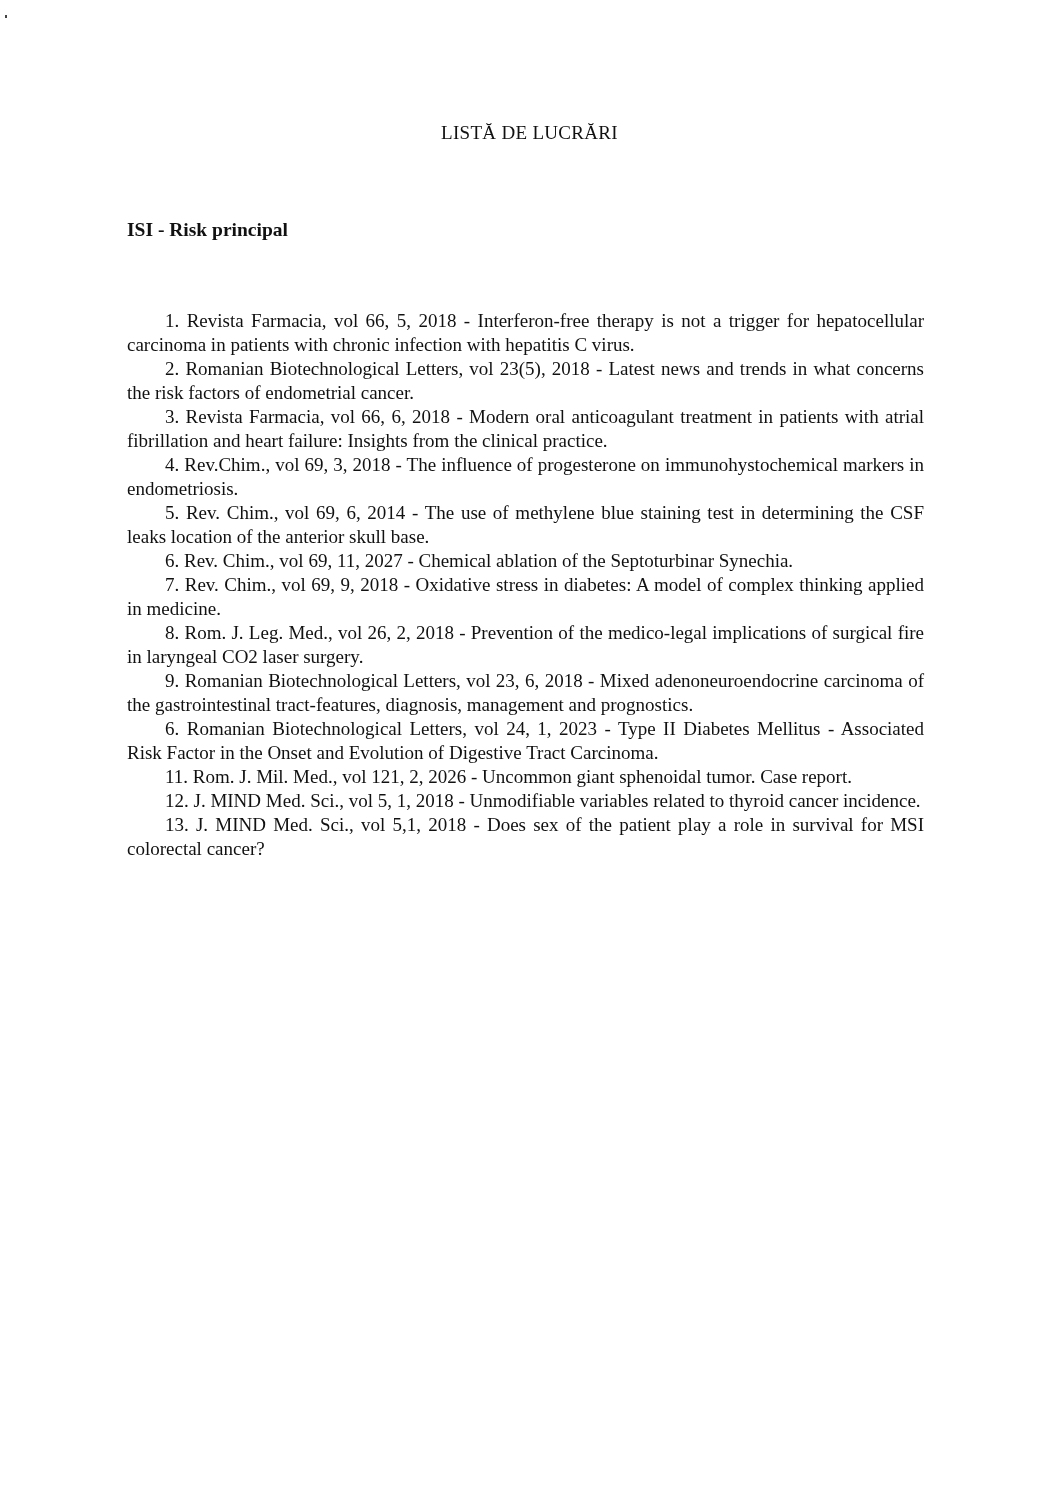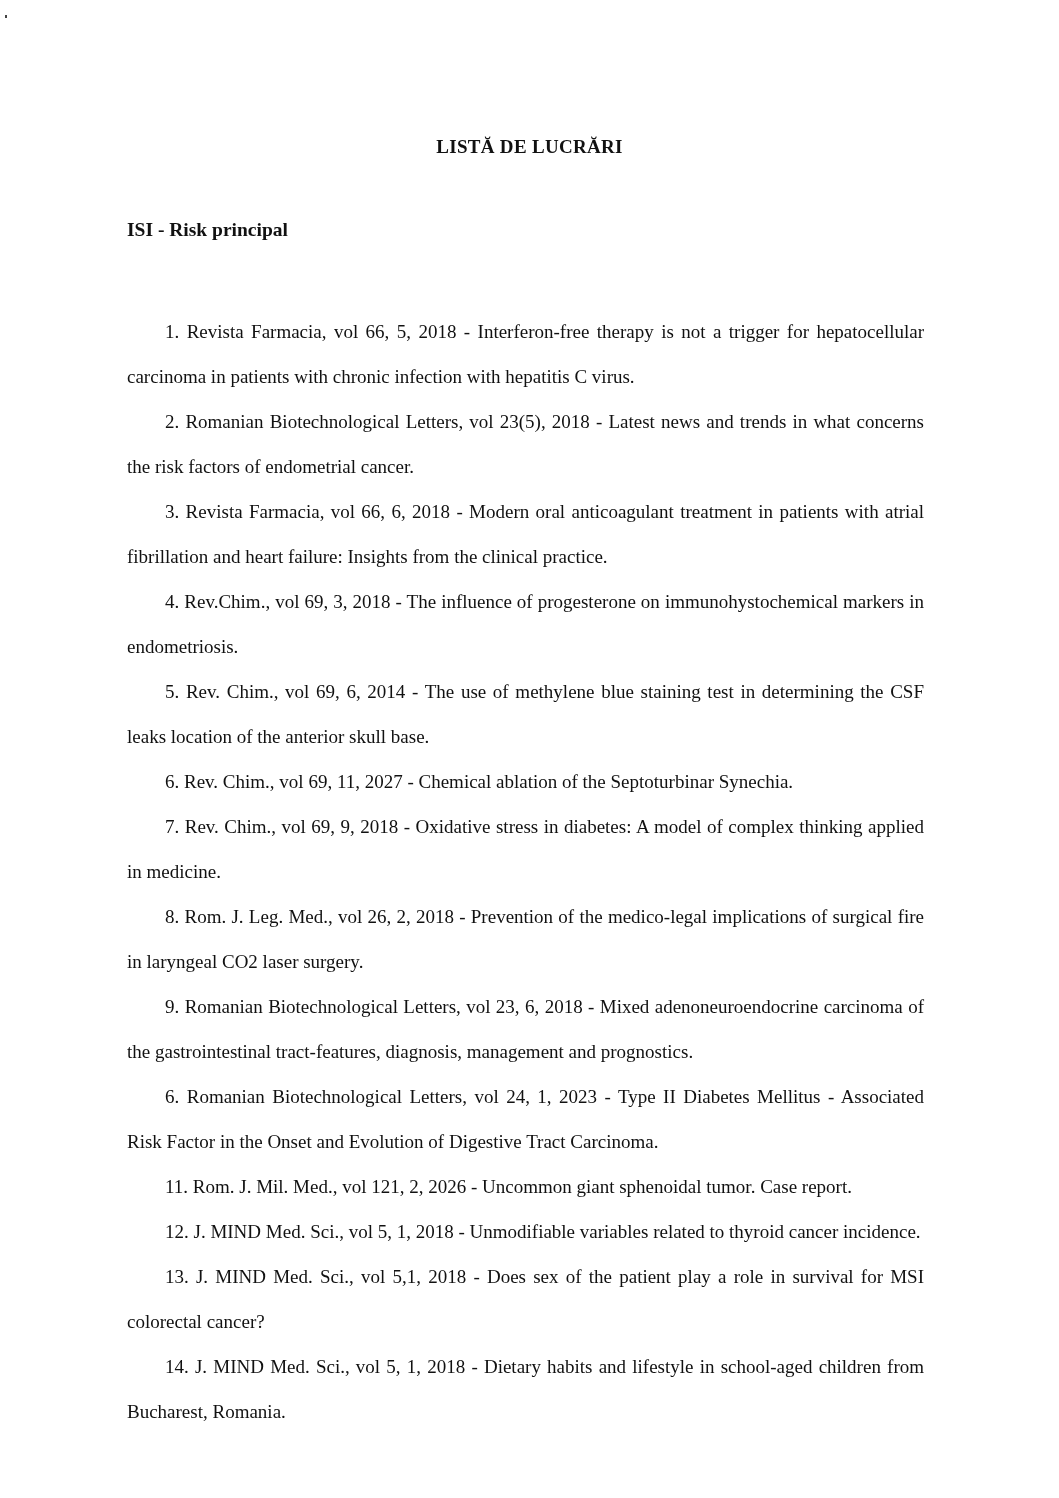--- a/index.html
+++ b/index.html
@@ -1,23 +1,23 @@
 <!DOCTYPE html>
 <html><head>
   <meta charset="utf-8">
   <style>
     html, body { margin: 0; padding: 0; background: #ffffff; }
     body { width: 1059px; height: 1498px; position: relative; overflow: hidden;
            font-family: "Liberation Serif", "DejaVu Serif", serif; color: #111; }
     .speck { position: absolute; left: 5px; top: 15px; width: 2px; height: 3px; background: #444; }
-    .title { position: absolute; top: 136px; left: 0; width: 1059px; text-align: center;
-             font-weight: bold; font-size: 19px; letter-spacing: 0.3px; }
+    .title { position: absolute; top: 122px; left: 0; width: 1059px; text-align: center;
+             font-weight: normal; font-size: 19px; letter-spacing: 0.3px; }
     .section { position: absolute; top: 219px; left: 127px; font-weight: bold; font-size: 19.5px; }
     .list { position: absolute; top: 309px; left: 127px; width: 801px; }
-    .item { font-size: 19px; line-height: 45px; text-align: justify; text-indent: 38px;
+    .item { font-size: 19px; line-height: 24px; text-align: justify; text-indent: 38px;
             margin: 0 4px 0 0; }
     .item .num { }
   </style>
 </head>
 <body>
 
 <div class="speck"></div>
 
 <div class="title">LISTĂ DE LUCRĂRI</div>
 
@@ -30,14 +30,13 @@
   <p class="item"><span class="num">4.</span> <span>Rev.Chim., vol 69, 3, 2018 - The influence of progesterone on immunohystochemical markers in endometriosis.</span></p>
   <p class="item"><span class="num">5.</span> <span>Rev. Chim., vol 69, 6, 2014 - The use of methylene blue staining test in determining the CSF leaks location of the anterior skull base.</span></p>
   <p class="item"><span class="num">6.</span> <span>Rev. Chim., vol 69, 11, 2027 - Chemical ablation of the Septoturbinar Synechia.</span></p>
   <p class="item"><span class="num">7.</span> <span>Rev. Chim., vol 69, 9, 2018 - Oxidative stress in diabetes: A model of complex thinking applied in medicine.</span></p>
   <p class="item"><span class="num">8.</span> <span>Rom. J. Leg. Med., vol 26, 2, 2018 - Prevention of the medico-legal implications of surgical fire in laryngeal CO2 laser surgery.</span></p>
   <p class="item"><span class="num">9.</span> <span>Romanian Biotechnological Letters, vol 23, 6, 2018 - Mixed adenoneuroendocrine carcinoma of the gastrointestinal tract-features, diagnosis, management and prognostics.</span></p>
   <p class="item"><span class="num">6.</span> <span>Romanian Biotechnological Letters, vol 24, 1, 2023 - Type II Diabetes Mellitus - Associated Risk Factor in the Onset and Evolution of Digestive Tract Carcinoma.</span></p>
   <p class="item"><span class="num">11.</span> <span>Rom. J. Mil. Med., vol 121, 2, 2026 - Uncommon giant sphenoidal tumor. Case report.</span></p>
   <p class="item"><span class="num">12.</span> <span>J. MIND Med. Sci., vol 5, 1, 2018 - Unmodifiable variables related to thyroid cancer incidence.</span></p>
   <p class="item"><span class="num">13.</span> <span>J. MIND Med. Sci., vol 5,1, 2018 - Does sex of the patient play a role in survival for MSI colorectal cancer?</span></p>
-  <p class="item"><span class="num">14.</span> <span>J. MIND Med. Sci., vol 5, 1,  2018 - Dietary habits and lifestyle in school-aged children from Bucharest, Romania.</span></p>
 </div>
 
 </body></html>

